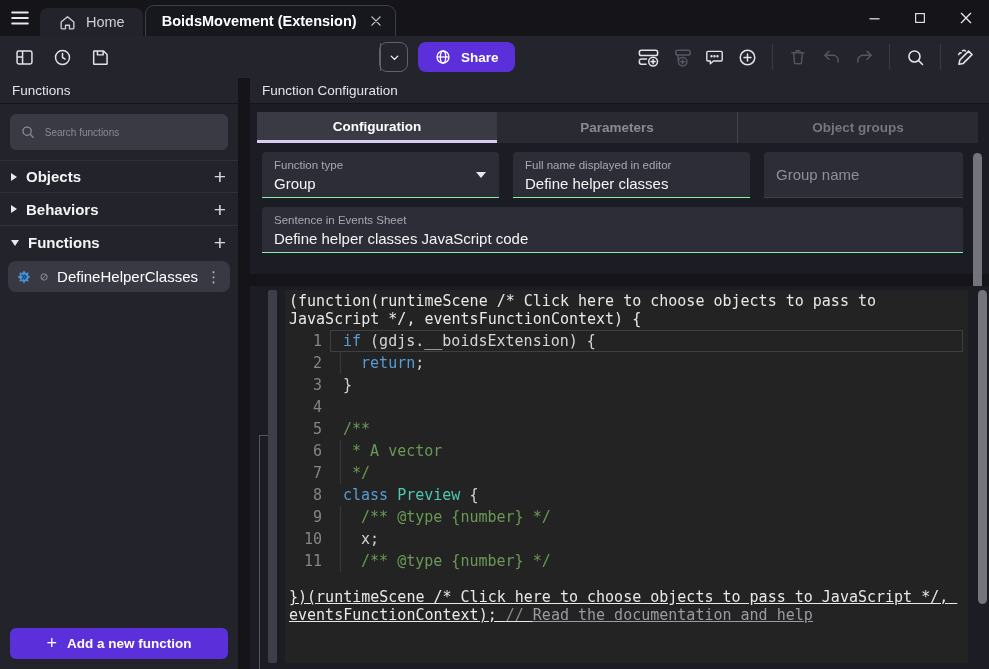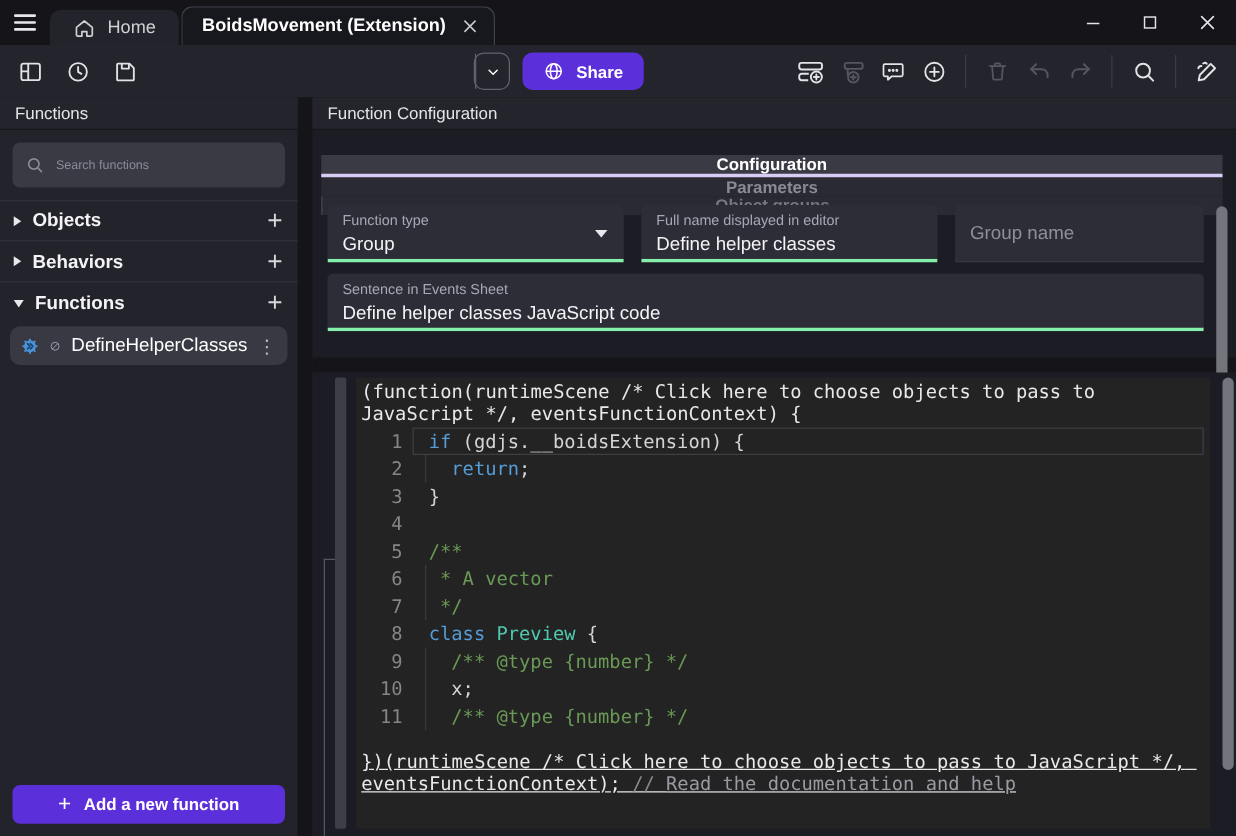--- a/index.html
+++ b/index.html
@@ -84,31 +84,31 @@
   .fn-kebab { margin-left:auto; color:#b8b8c2; font-size:15px; cursor:pointer; }
   .sb-spacer { flex:1; }
   .btn-add {
     margin:10px; height:31px; border-radius:6px; background:var(--accent);
     display:flex; align-items:center; justify-content:center; gap:10px;
     color:#fff; font-weight:bold; font-size:13.5px; cursor:pointer;
   }
   .btn-add .plus { font-size:18px; font-weight:300; }
 
   
-  .tabs { display:flex; height:31px; margin:20px 11px 0 7px;flex-direction:column; }
+  .tabs { display:flex; height:31px; margin:8px 11px 0 7px; }
   .tab { flex:1; display:flex; align-items:center; justify-content:center; font-size:13.5px; font-weight:bold; cursor:pointer; }
   .tab.active { background:#3a3a45; color:#fff; border-bottom:3px solid var(--tab-underline); }
   .tab.inactive { background:#2a2a33; color:#8a8a94; }
   .tab.disabled { background:#2a2a33; color:#767680; border-left:1px solid #45454e; }
 
   
   .form { position:relative; padding:9px 26px 12px 12px; }
   .frow { display:flex; gap:14px; margin-bottom:9px; }
   .field {
-    background:#2d2d37; border-radius:4px 4px 0 0; border-bottom:3px solid #86efac;
+    background:#2d2d37; border-radius:4px 4px 0 0; border-bottom:1px solid #86efac;
     padding:7px 12px 0; height:46px; position:relative; cursor:text;
   }
   .field .flabel { font-size:11.5px; color:#a8a8b4; margin-bottom:4px; }
   .field .fvalue { font-size:15px; color:#f4f4f6; }
   .f-type { width:237px; cursor:pointer; }
   .f-name { width:237px; }
   .f-group { flex:1; border-bottom:1px solid #41414b; display:flex; align-items:center; padding-top:0; }
   .f-group .fplaceholder { font-size:15px; color:#8f8f9a; }
   .f-full { margin-bottom:9px; }
   .sel-caret {

